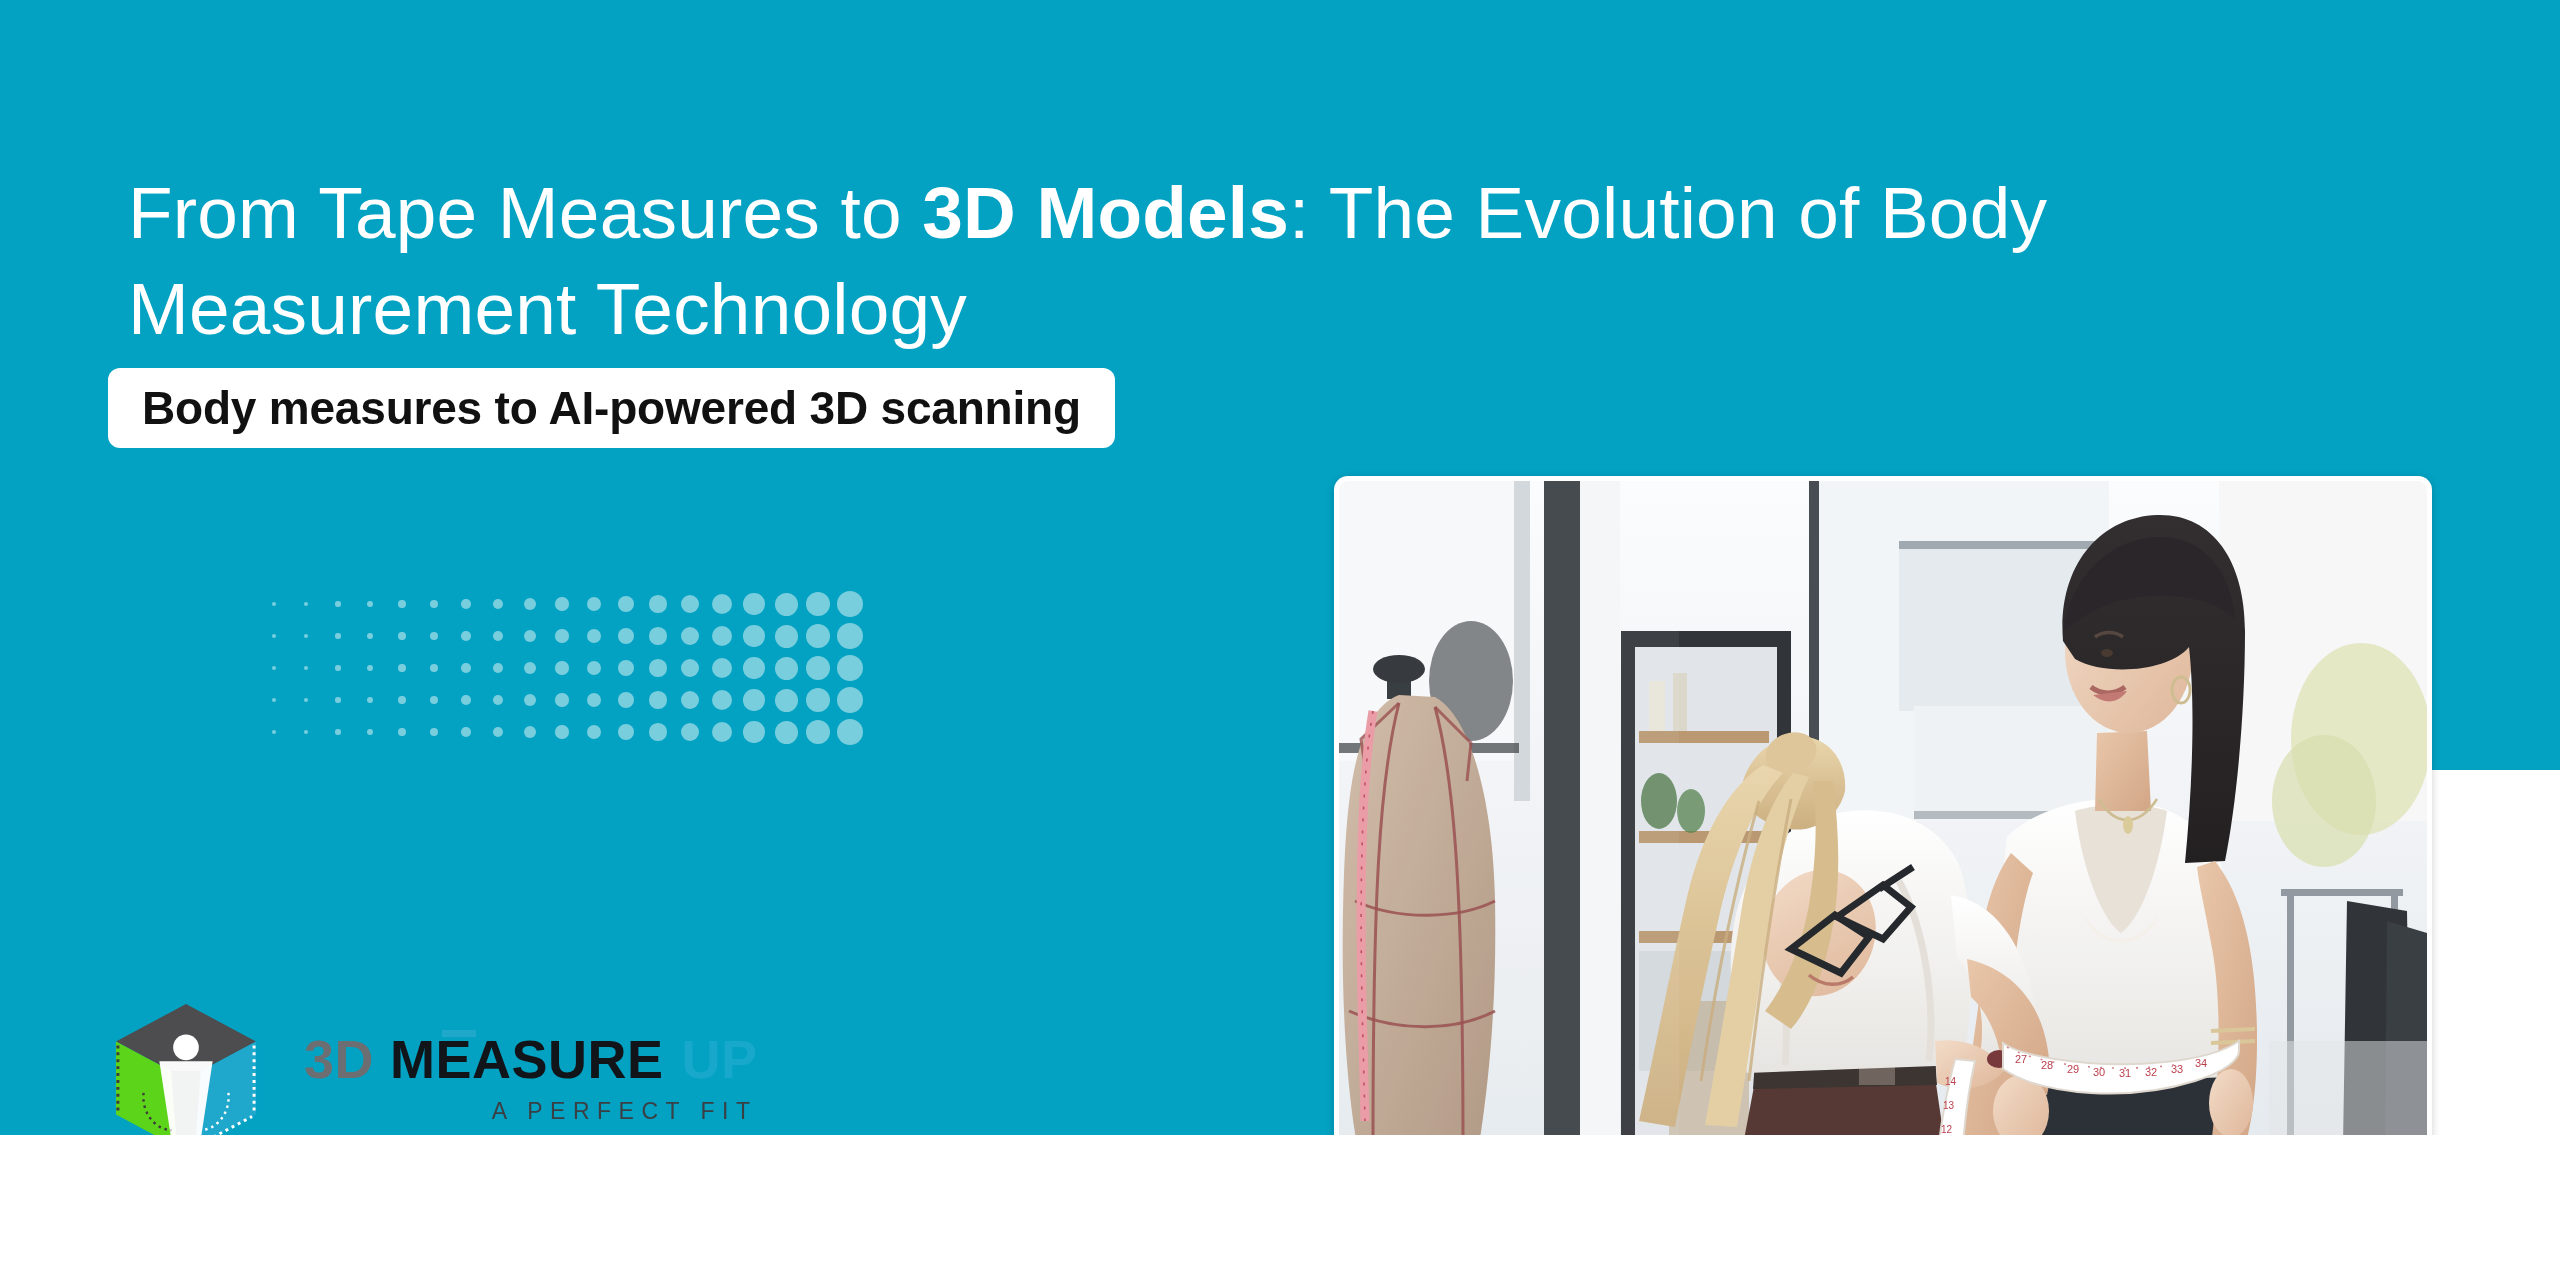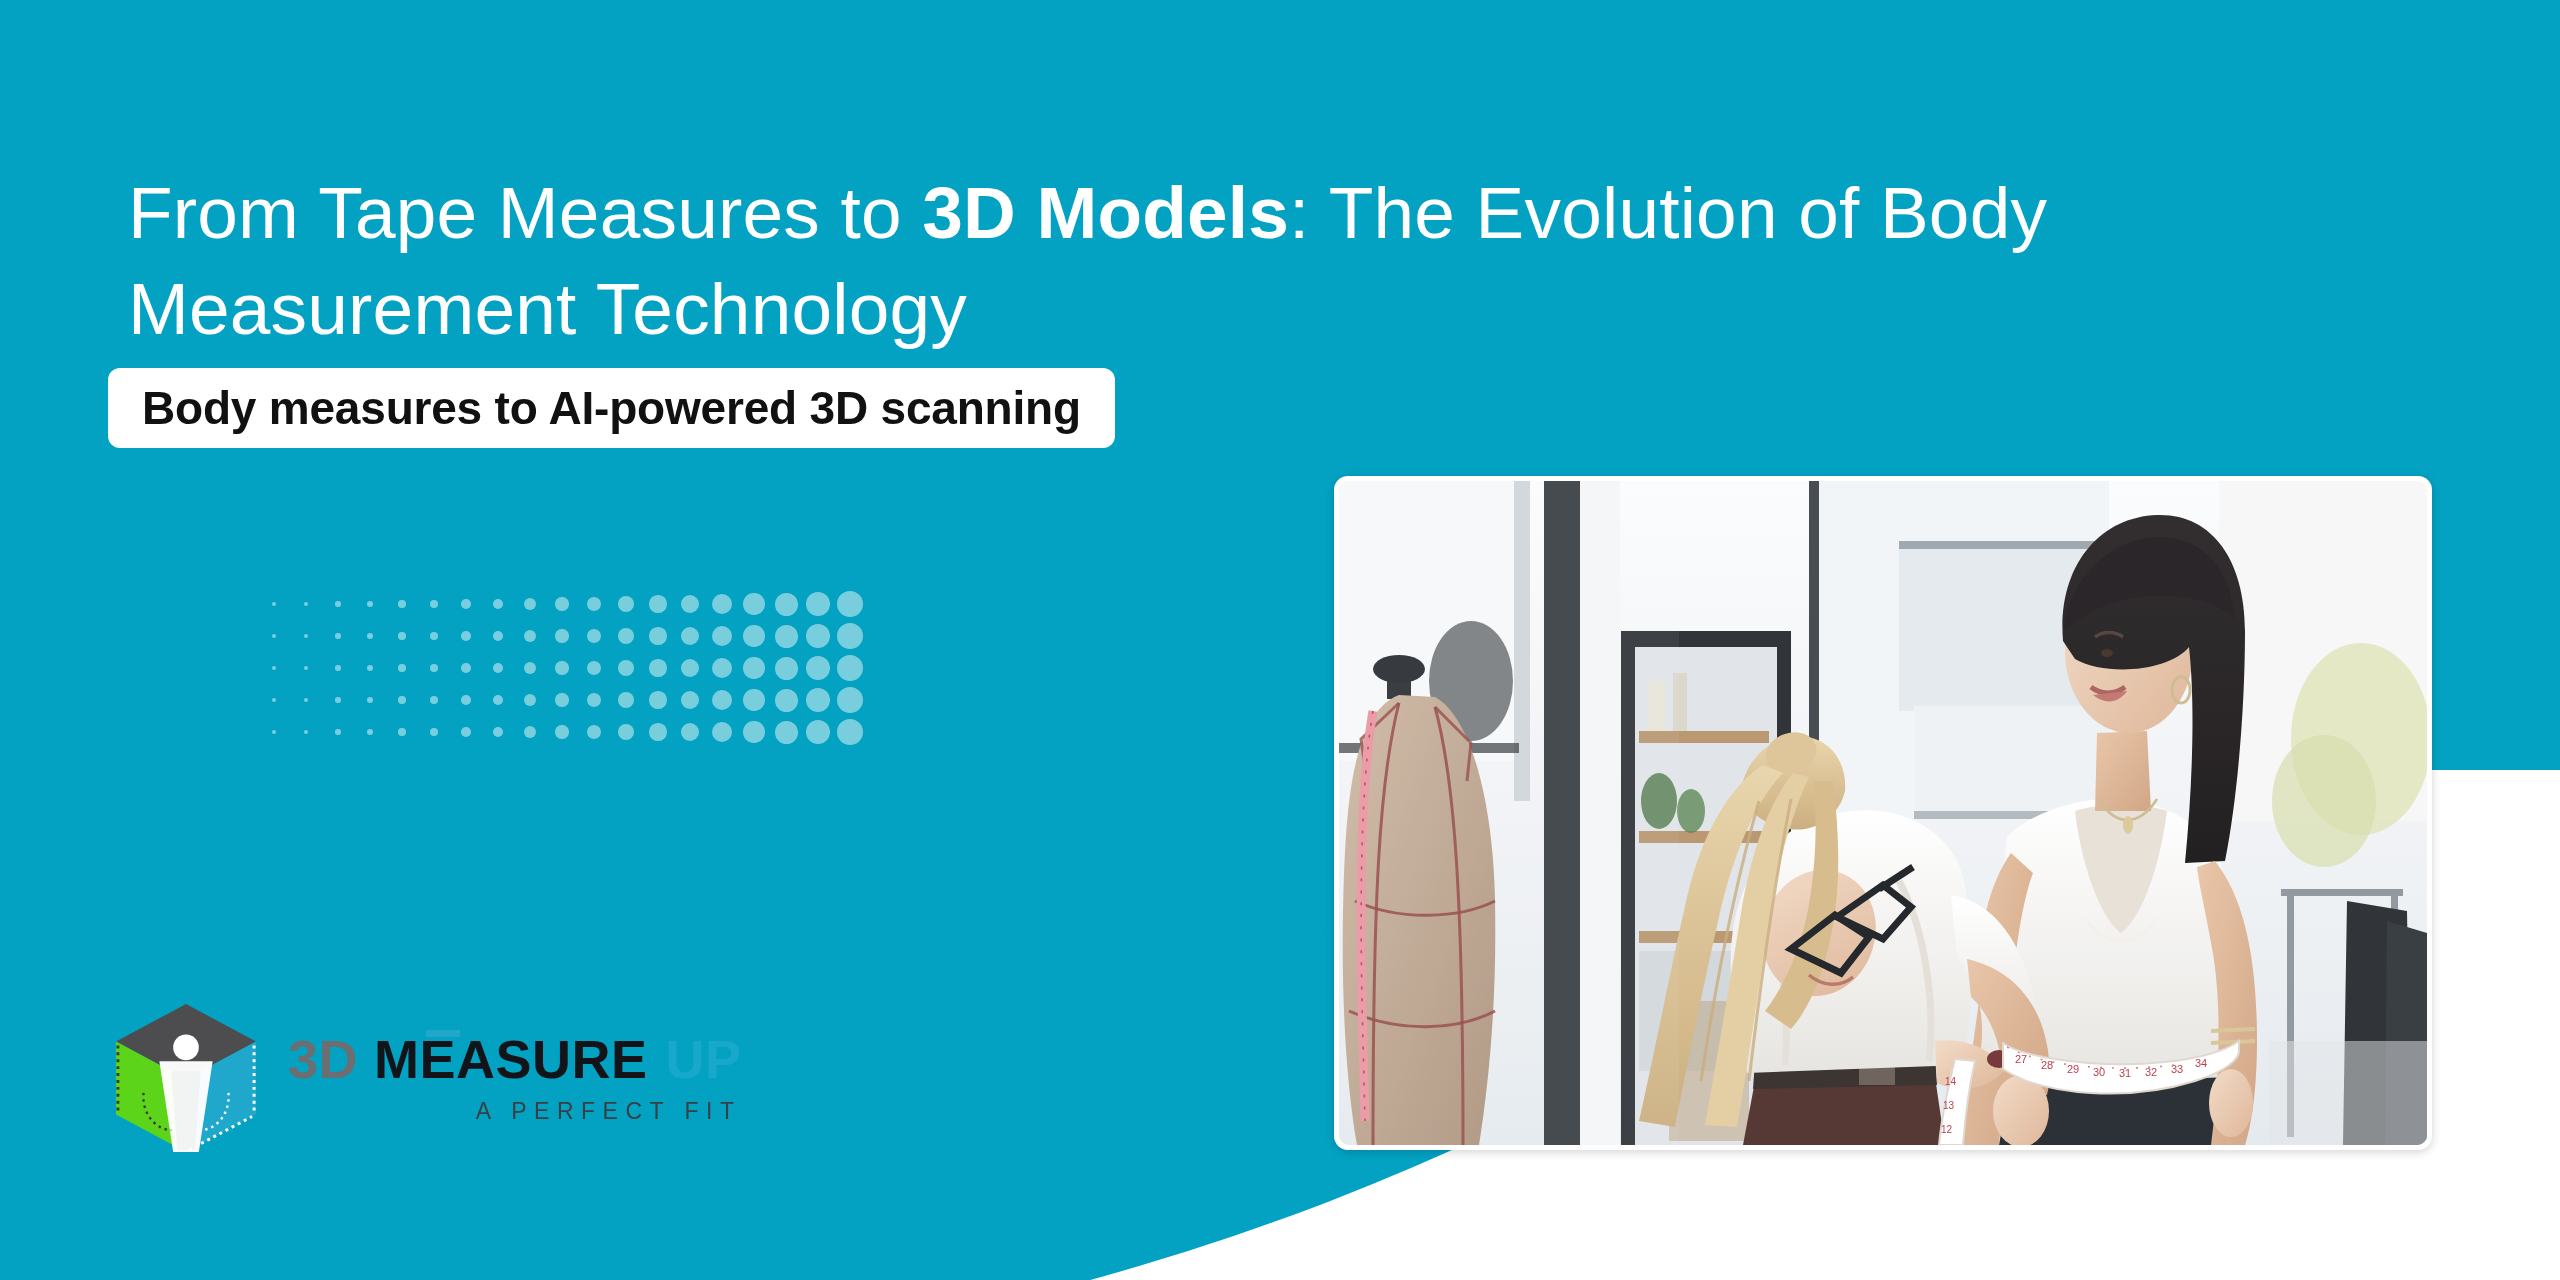--- a/index.html
+++ b/index.html
@@ -6,21 +6,21 @@
     margin: 0;
     padding: 0;
     background: #ffffff;
   }
   body {
     font-family: "Liberation Sans", sans-serif;
   }
   .canvas {
     position: relative;
     width: 2560px;
-    height: 1280px;
+    height: 1135px;
     background: #ffffff;
     overflow: hidden;
   }
   
   .teal-sweep {
     position: absolute;
     left: -1750px;
     top: -1620px;
     width: 4180px;
     height: 3000px;
@@ -97,21 +97,21 @@
     border-radius: 50%;
   }
 
   
   .logo {
     position: absolute;
     left: 112px;
     top: 1002px;
     display: flex;
     align-items: center;
-    gap: 28px;
+    gap: 44px;
   }
   .logo-mark { width: 148px; height: 152px; display: block; }
   .logo-words { display: flex; flex-direction: column; align-items: flex-end; }
   .logo-line1 {
     display: flex;
     align-items: baseline;
     font-size: 54px;
     font-weight: 700;
     letter-spacing: 0.5px;
     line-height: 1;

